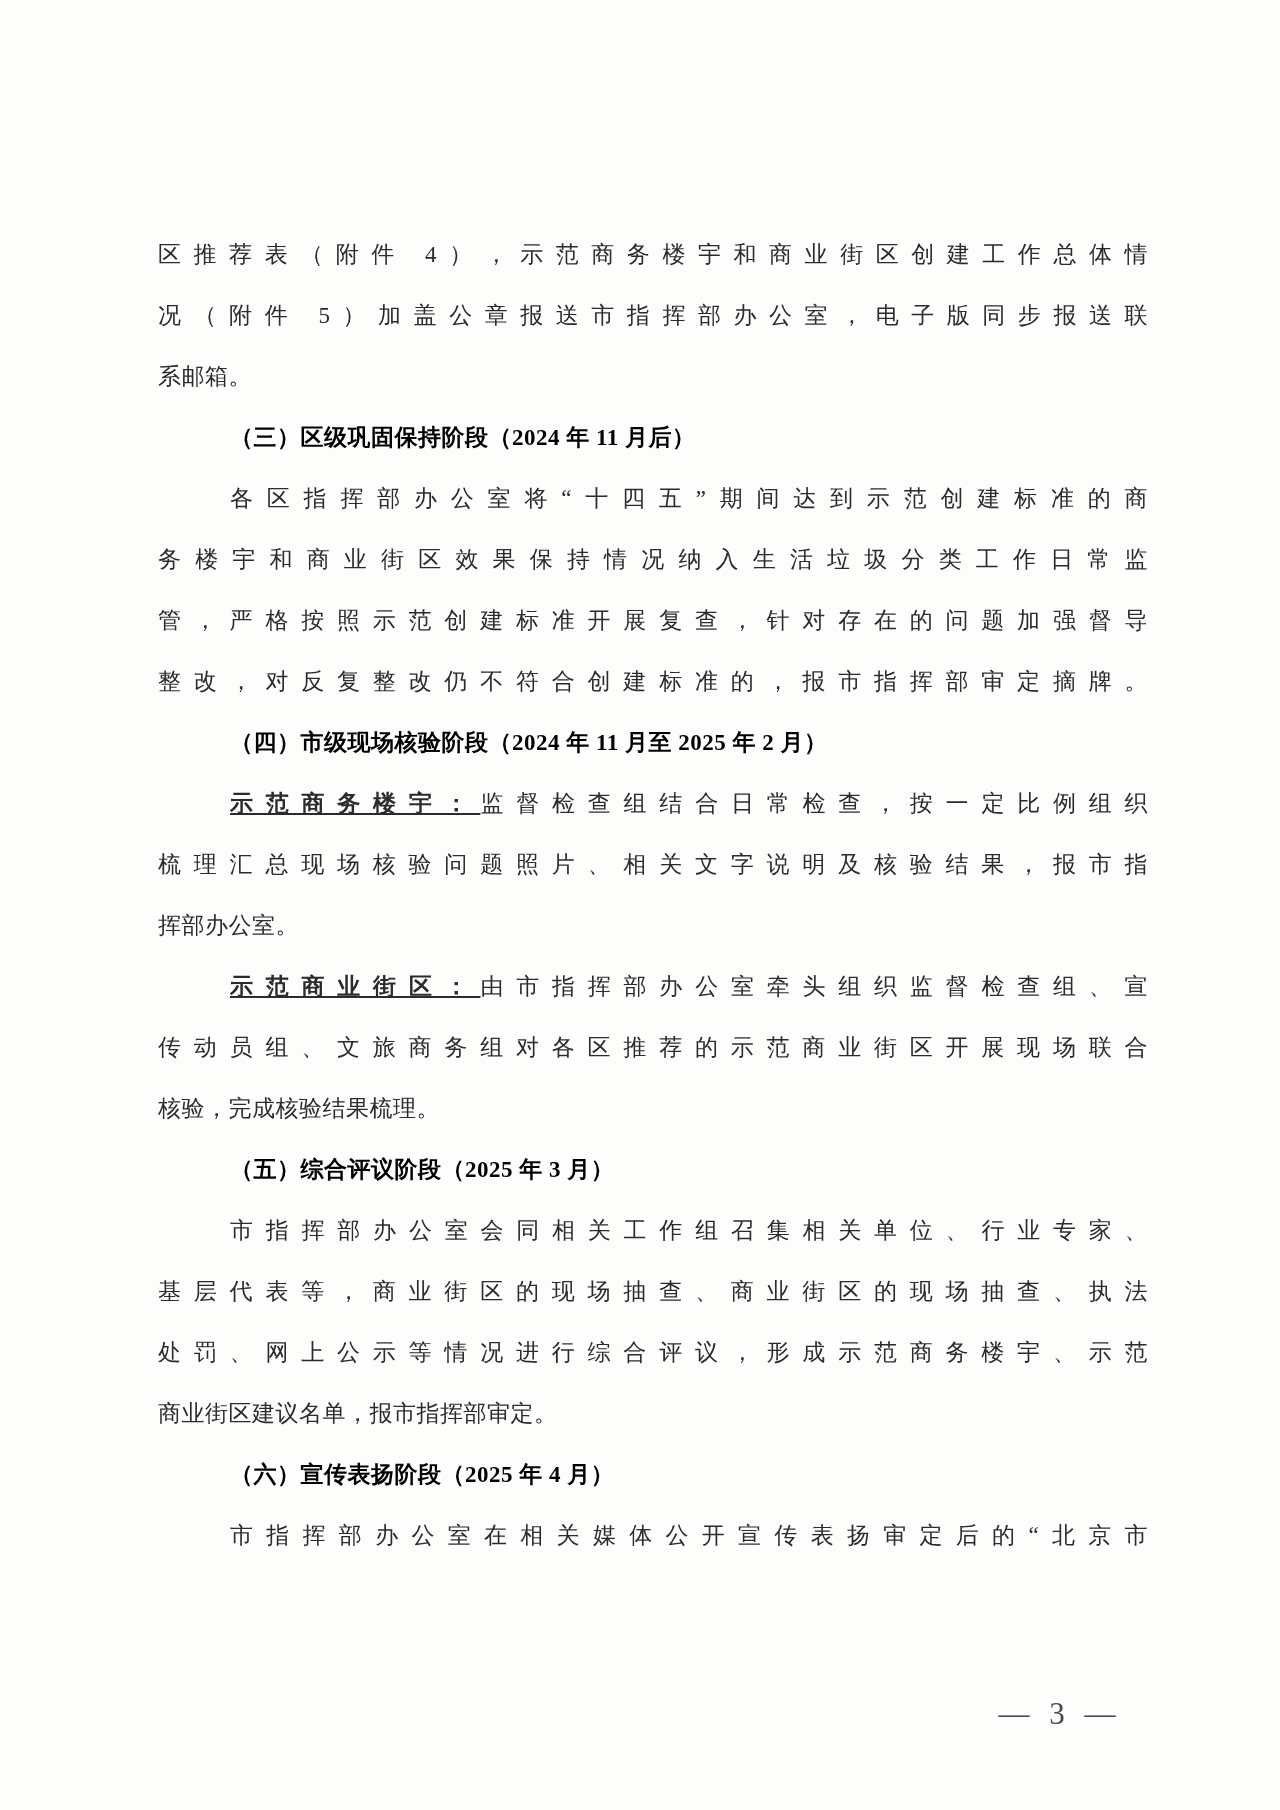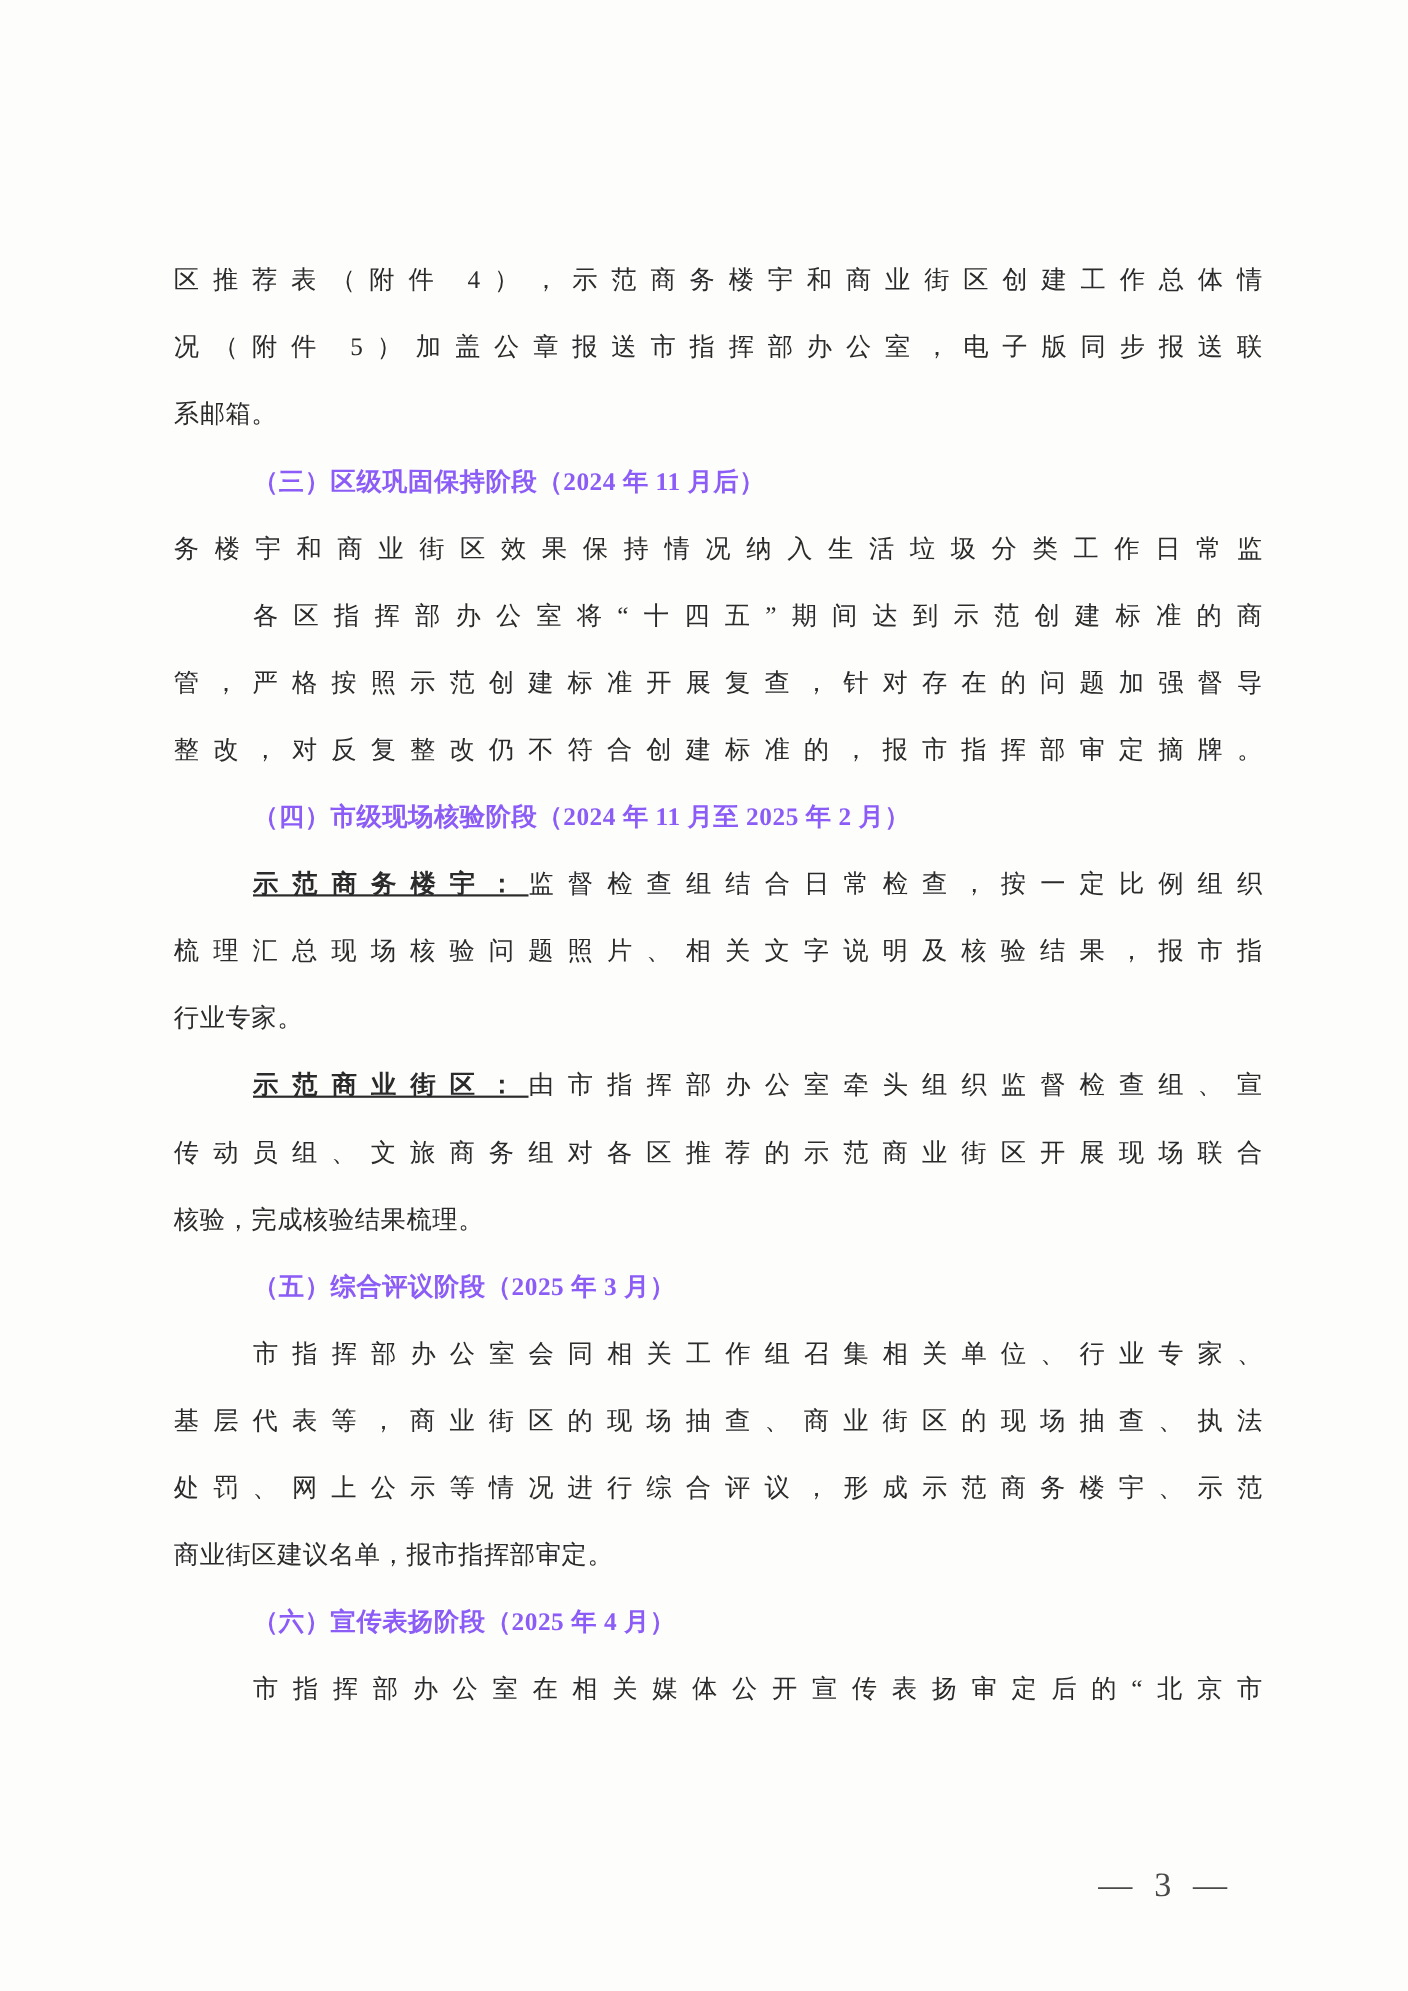--- a/index.html
+++ b/index.html
@@ -42,21 +42,21 @@
     text-align: left;
     text-align-last: left;
   }
   
   .ind {
     text-indent: 72px;
   }
   
   .hd {
     font-weight: bold;
-    color: #8b5cf6;
+    color: #000000;
     text-align: center;
   }
   .lead {
     font-weight: bold;
     text-decoration: underline;
   }
   .pagenum {
     position: absolute;
     top: 1692px;
     left: 955px;
@@ -74,30 +74,30 @@
 
 <div class="page">
   <div class="doc">
 
     <div class="line jl">区推荐表（附件 4），示范商务楼宇和商业街区创建工作总体情</div>
     <div class="line jl">况（附件 5）加盖公章报送市指挥部办公室，电子版同步报送联</div>
     <div class="line ll">系邮箱。</div>
 
     <div class="line ll ind hd">（三）区级巩固保持阶段（2024 年 11 月后）</div>
 
+    <div class="line jl ind">各区指挥部办公室将“十四五”期间达到示范创建标准的商</div>
     <div class="line jl">务楼宇和商业街区效果保持情况纳入生活垃圾分类工作日常监</div>
-    <div class="line jl ind">各区指挥部办公室将“十四五”期间达到示范创建标准的商</div>
     <div class="line jl">管，严格按照示范创建标准开展复查，针对存在的问题加强督导</div>
     <div class="line jl">整改，对反复整改仍不符合创建标准的，报市指挥部审定摘牌。</div>
 
     <div class="line ll ind hd">（四）市级现场核验阶段（2024 年 11 月至 2025 年 2 月）</div>
 
     <div class="line jl ind"><span class="lead">示范商务楼宇：</span><span>监督检查组结合日常检查，按一定比例组织</span></div>
     <div class="line jl">梳理汇总现场核验问题照片、相关文字说明及核验结果，报市指</div>
-    <div class="line ll">行业专家。</div>
+    <div class="line ll">挥部办公室。</div>
 
     <div class="line jl ind"><span class="lead">示范商业街区：</span><span>由市指挥部办公室牵头组织监督检查组、宣</span></div>
     <div class="line jl">传动员组、文旅商务组对各区推荐的示范商业街区开展现场联合</div>
     <div class="line ll">核验，完成核验结果梳理。</div>
 
     <div class="line ll ind hd">（五）综合评议阶段（2025 年 3 月）</div>
 
     <div class="line jl ind">市指挥部办公室会同相关工作组召集相关单位、行业专家、</div>
     <div class="line jl">基层代表等，商业街区的现场抽查、商业街区的现场抽查、执法</div>
     <div class="line jl">处罚、网上公示等情况进行综合评议，形成示范商务楼宇、示范</div>

